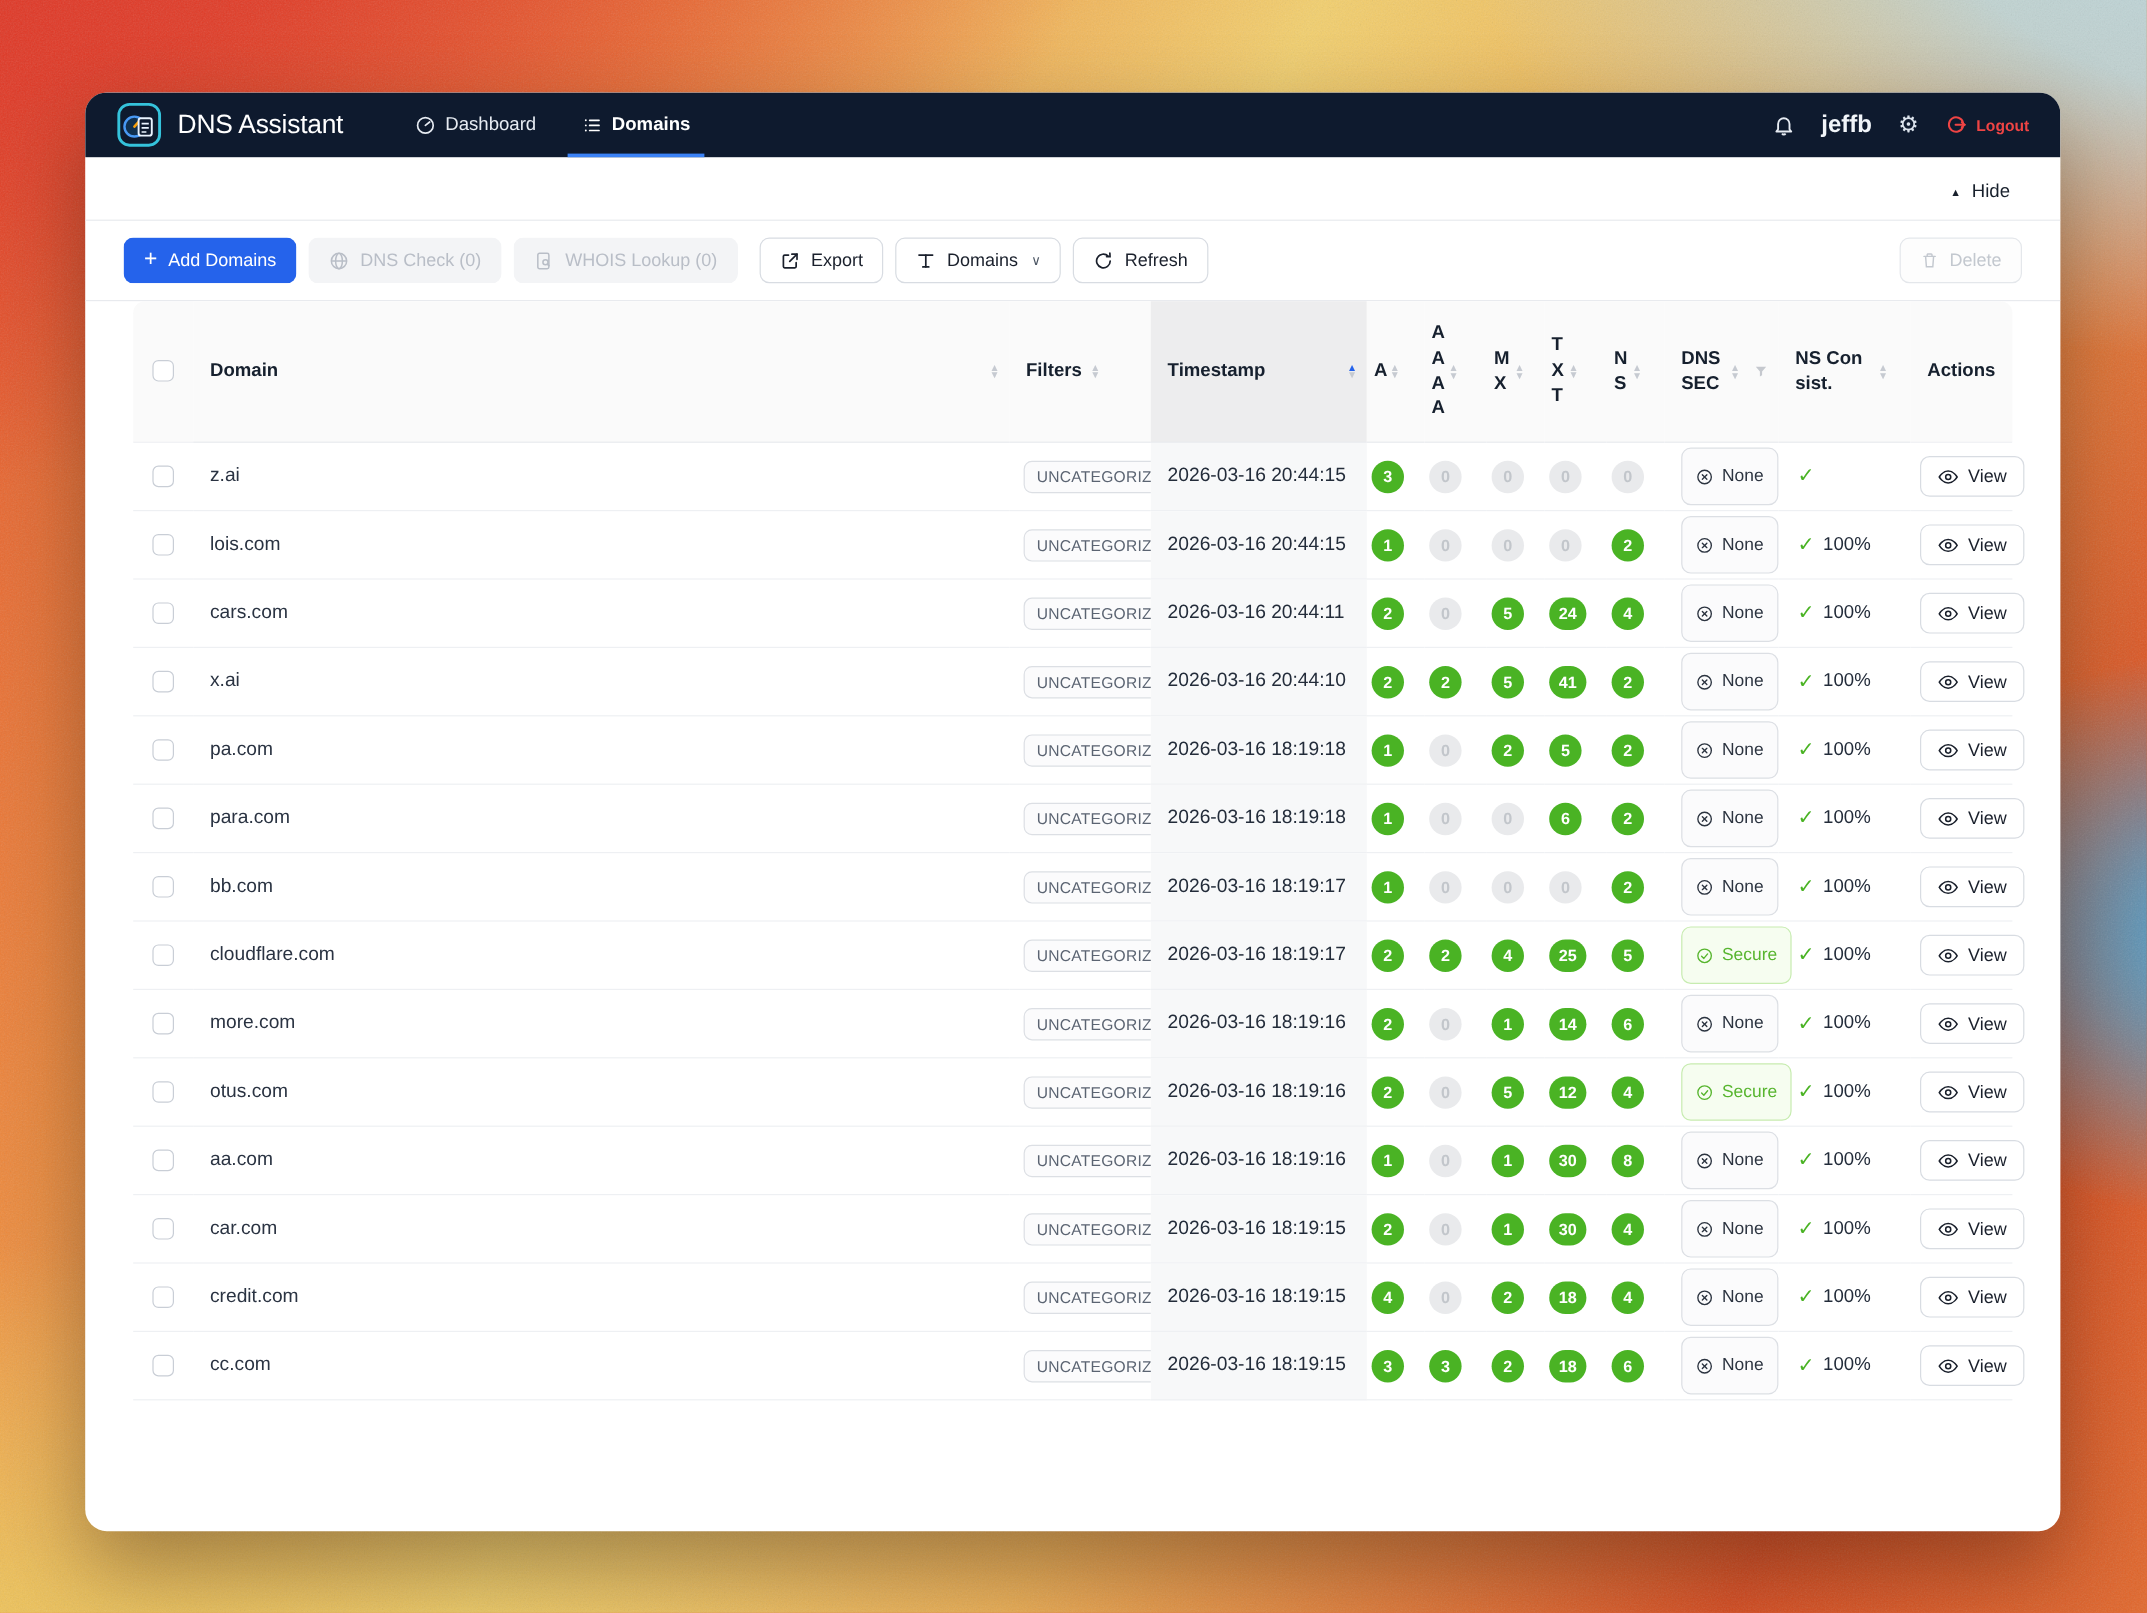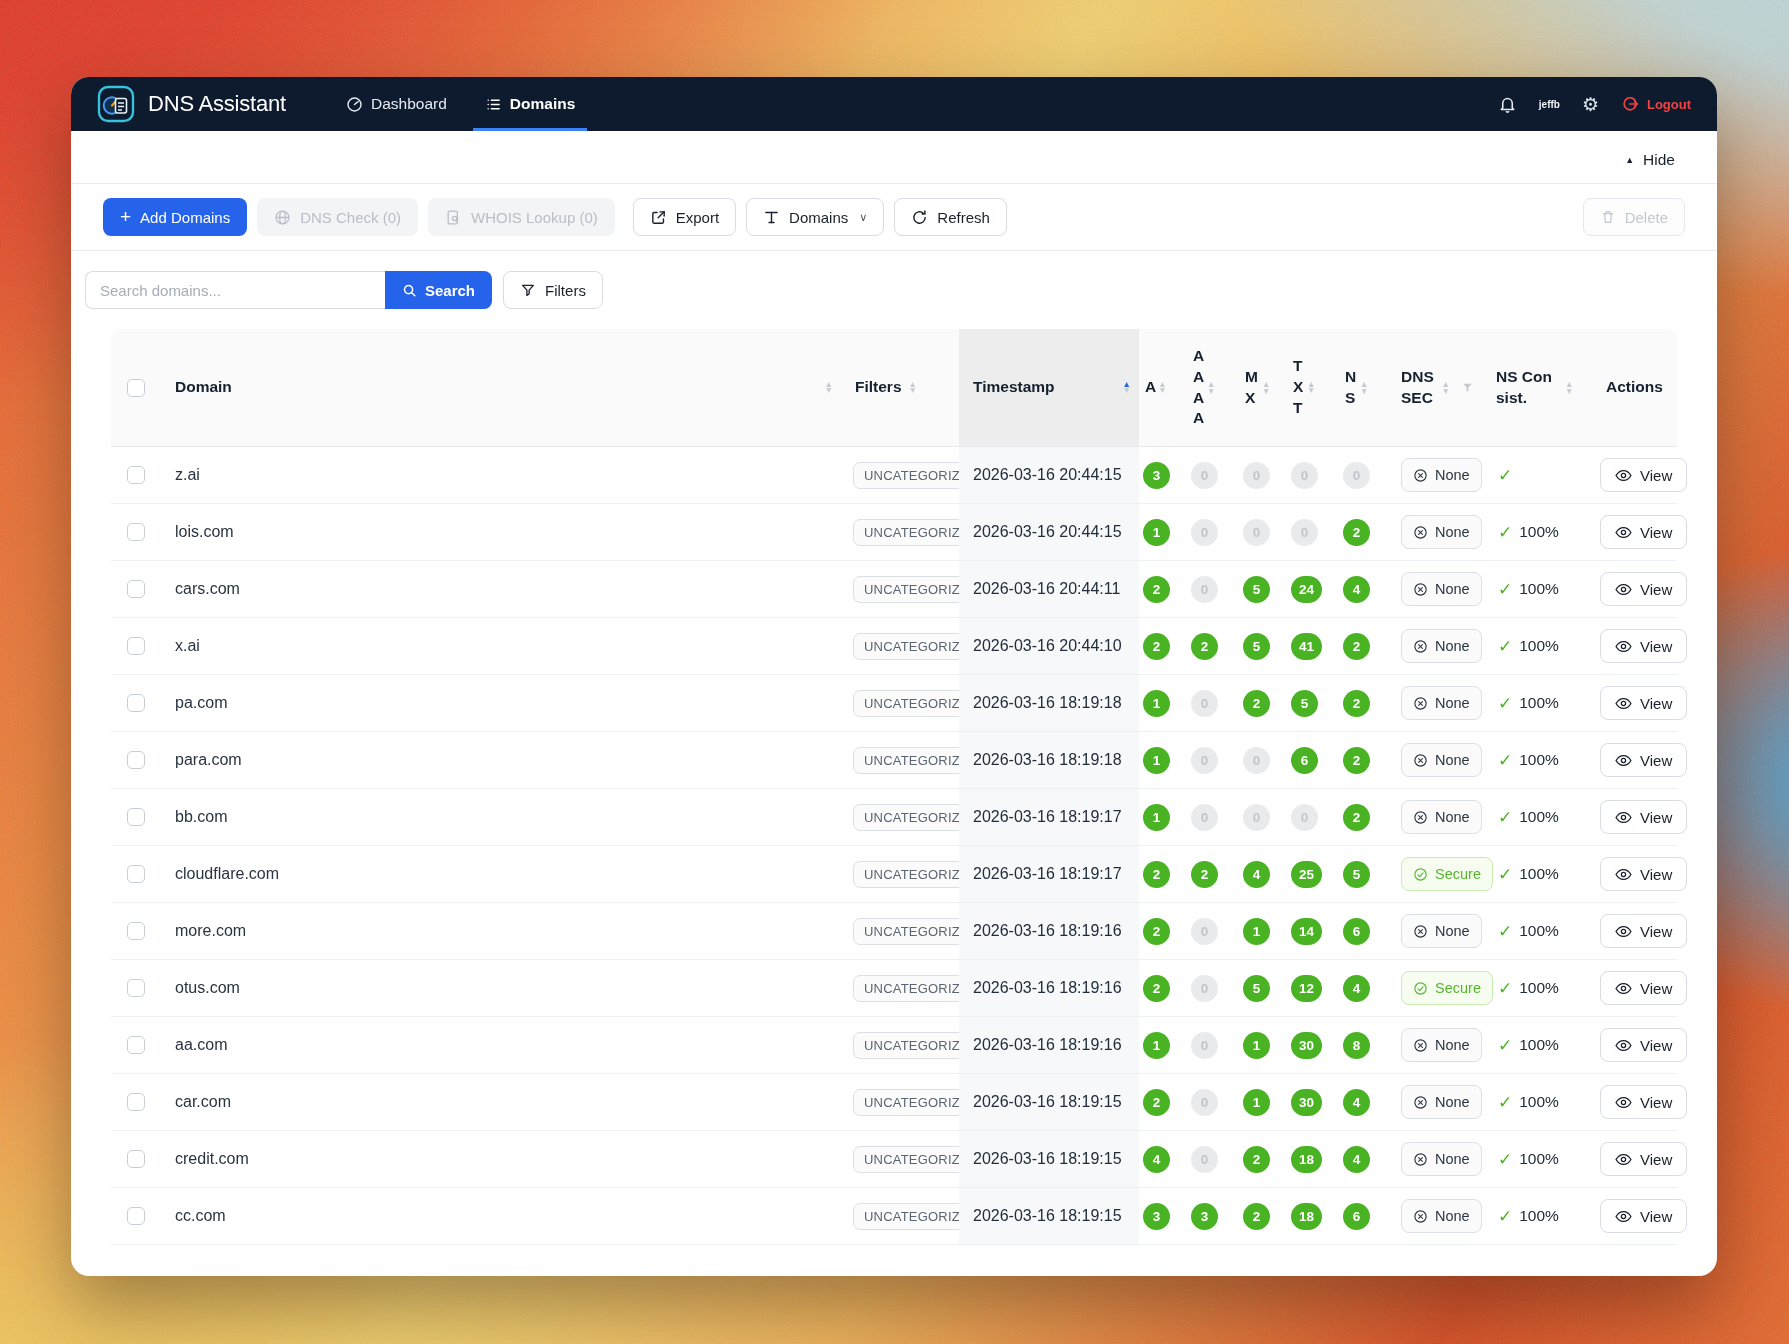--- a/index.html
+++ b/index.html
@@ -30,21 +30,21 @@
   }
   .brand { display:flex; align-items:center; gap:13px; }
   .brand-title { font-size:22px; font-weight:400; letter-spacing:-.2px; }
   .nav { display:flex; align-items:stretch; height:54px; margin-left:48px; gap:14px; }
   .nav-item {
     display:flex; align-items:center; gap:8px; padding:0 12px; cursor:pointer;
     font-size:15.5px; color:#e6ebf2; border-bottom:3px solid transparent; border-top:3px solid transparent;
   }
   .nav-item.active { color:#fff; font-weight:600; border-bottom-color:#3b82f6; }
   .header-right { margin-left:auto; display:flex; align-items:center; gap:22px; }
-  .user-name { font-size:10px; font-weight:600; color:#f1f5f9; }
+  .user-name { font-size:20px; font-weight:600; color:#f1f5f9; }
   .gear-glyph { font-size:19px; color:#dbe3ec; cursor:pointer; line-height:1; }
   .logout { display:flex; align-items:center; gap:8px; color:#ef4444; font-size:13px; font-weight:600; cursor:pointer; }
 
   
   .hide-bar { display:flex; justify-content:flex-end; align-items:center; padding:20px 42px 14px; }
   .hide-btn { display:inline-flex; align-items:center; gap:9px; font-size:15.5px; color:#18202c; cursor:pointer; font-weight:500; }
   .hide-tri { font-size:9px; color:#18202c; }
   .divider { height:1px; background:#e8eaee; }
 
   .toolbar { display:flex; align-items:center; gap:10px; padding:14px 32px; }
@@ -111,21 +111,21 @@
   }
   .num-cell { padding-left:4px; }
   .badge-num {
     display:inline-flex; align-items:center; justify-content:center;
     min-width:27px; height:27px; border-radius:14px; padding:0 8px;
     font-size:13.5px; font-weight:700;
   }
   .badge-green { background:#4ab324; color:#fff; }
   .badge-zero { background:#e9eaec; color:#c2c6cb; }
   .dnssec-badge {
-    display:inline-flex; align-items:center; gap:7px; height:34px; padding:0 11px;
+    display:inline-flex; align-items:center; gap:7px; height:48px; padding:0 11px;
     margin-left:14px; border-radius:8px; border:1px solid; font-size:14.5px;text-align:center;
   }
   .dnssec-none { border-color:#dcdfe4; background:#fbfbfc; color:#2c3440; }
   .dnssec-secure { border-color:#c7ecb0; background:#f6fdf0; color:#57b52e; }
   .nsc { display:inline-flex; align-items:center; gap:7px; padding-left:16px; }
   .nsc-check { color:#4ab324; font-size:17px; font-weight:700; }
   .nsc-pct { font-size:15.5px; color:#232c3a; }
   .btn-view {
     display:inline-flex; align-items:center; gap:8px; height:34px; padding:0 14px; margin-left:8px;
     border:1px solid #d8dce2; border-radius:8px; background:#fff; font-size:15px; color:#1a202c;
@@ -282,42 +282,20 @@
       <span>
         <svg width="16" height="16" viewBox="0 0 24 24" fill="none" stroke="#c3c8cf" stroke-width="1.8" stroke-linecap="round">
           <path d="M5 7h14M9 7V4.8A1 1 0 0 1 10 4h4a1 1 0 0 1 1 1V7M7 7l1 13h8l1-13"></path>
         </svg>
       </span>
       <span>Delete</span>
     </button>
   </div>
   <div class="divider"></div>
 
-  <div class="search-row">
-    <div class="search-group">
-      <input class="search-input" type="text" placeholder="Search domains..." style="">
-      <button class="search-btn">
-        <span>
-          <svg width="15" height="15" viewBox="0 0 24 24" fill="none" stroke="#fff" stroke-width="2.4" stroke-linecap="round">
-            <circle cx="10.5" cy="10.5" r="6.5"></circle>
-              <line x1="15.5" y1="15.5" x2="20.5" y2="20.5"></line>
-          </svg>
-        </span>
-        <span>Search</span>
-      </button>
-    </div>
-    <button class="btn btn-outline filters-btn">
-      <span>
-        <svg width="16" height="16" viewBox="0 0 24 24" fill="none" stroke="#1a202c" stroke-width="2" stroke-linejoin="round">
-          <path d="M4 5h16l-6.3 7.2V18l-3.4 2v-7.8z"></path>
-        </svg>
-      </span>
-      <span>Filters</span>
-    </button>
-  </div>
 
   <div class="table-wrap">
     <table>
       <colgroup>
         <col style="width:50px">
           <col style="width:680px">
           <col style="width:118px">
           <col style="width:180px">
         <col style="width:48px">
           <col style="width:52px">

